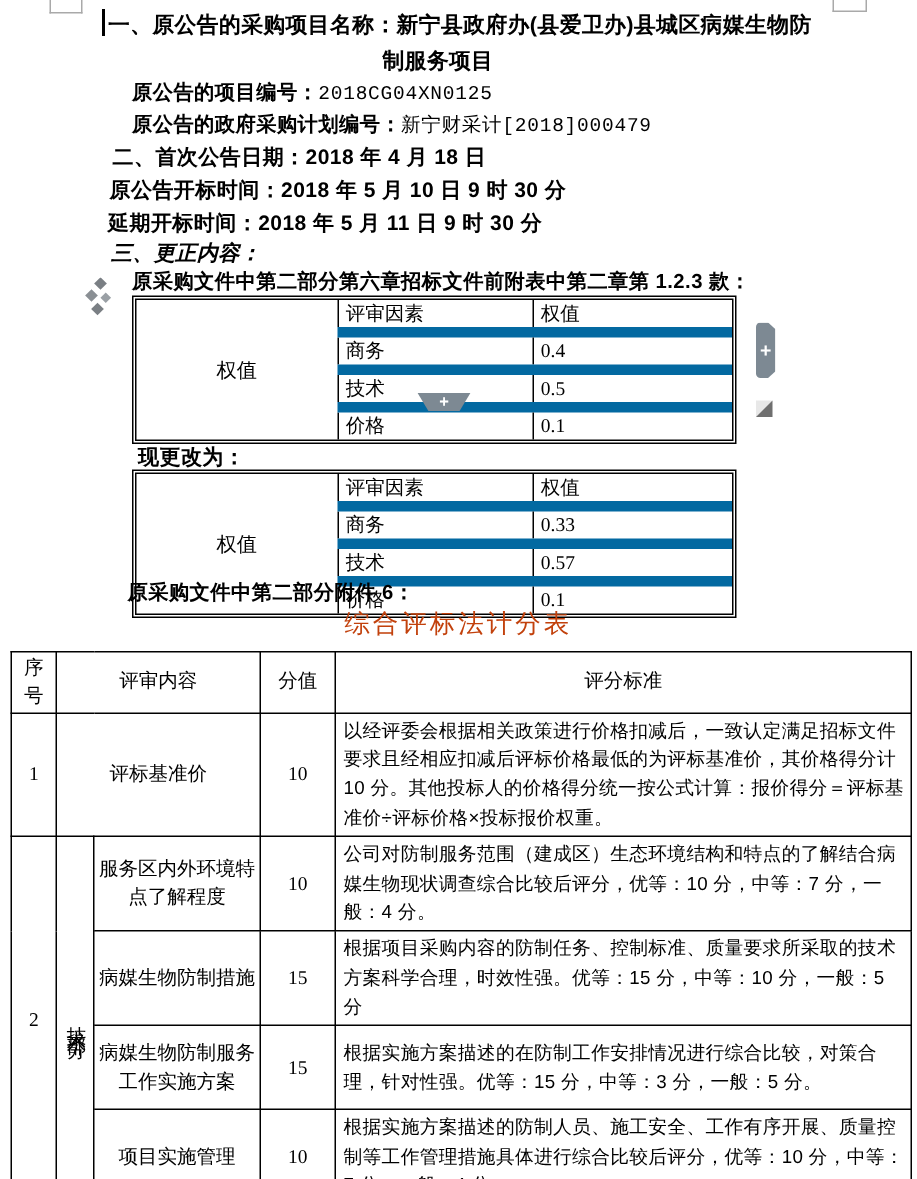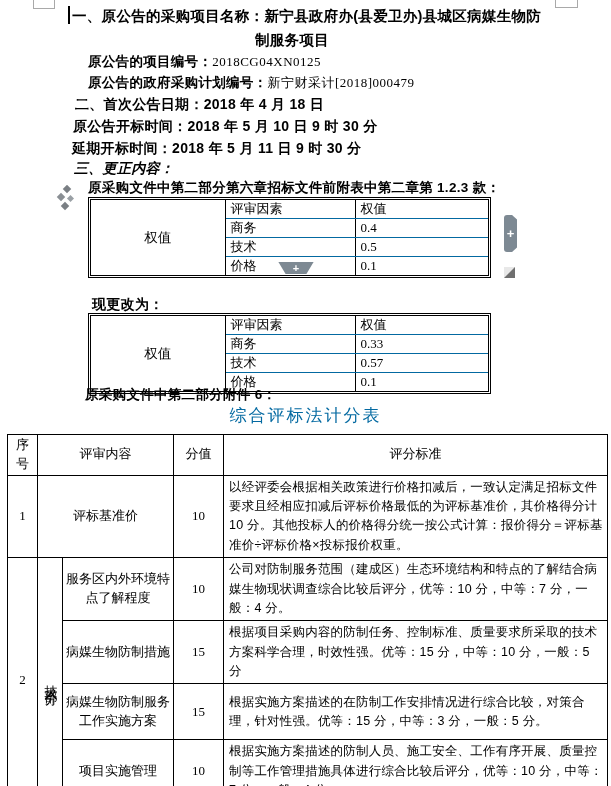--- a/index.html
+++ b/index.html
@@ -3,41 +3,41 @@
 <meta charset="utf-8">
 <style>
   * { margin:0; padding:0; box-sizing:border-box; }
   html,body { background:#fff; }
   body { font-family:"Liberation Sans", sans-serif; color:#000; }
   #page { position:relative; width:611px; height:786px; background:#fff; overflow:hidden; }
 
   .frag { position:absolute; background:#fff; border:1px solid #a9a9a9; border-top:none; }
 
   .line { position:absolute; white-space:nowrap; font-weight:bold; font-size:14px; letter-spacing:0.3px; }
-  .line .val { font-weight:normal; font-family:Liberation Serif, serif; font-size:13px; letter-spacing:0.5px;margin-top:24px; }
+  .line .val { font-weight:normal; font-family:Liberation Mono, monospace; font-size:13px; letter-spacing:0.5px;margin-top:24px; }
 
   .cursor-bar { position:absolute; width:2px; height:18px; background:#000; }
 
   
   .wt-wrap { position:absolute; border:3px double #000; background:#fff; }
   .wt { border-collapse:collapse; table-layout:fixed; width:100%; font-size:13px; }
-  .wt td { border-right:1px solid #000; border-bottom:1px solid #0369a1; height:17px; padding:0 0 0 5px; vertical-align:middle; }
+  .wt td { border-right:1px solid #000; border-bottom:7px solid #0369a1; height:17px; padding:0 0 0 5px; vertical-align:middle; }
   .wt td:last-child { border-right:none; }
   .wt tr:last-child td { border-bottom:none; }
   .wt td.merged { text-align:center; padding:0; border-bottom:none; font-size:13.5px; }
   .wt td.num { font-family:"Liberation Serif", serif; }
 
   
   .move-handle { position:absolute; cursor:move; }
   .pill { position:absolute; background:#7d8993; color:#fff; display:flex; align-items:center; justify-content:center; font-weight:bold; cursor:pointer; }
   .pill-col { clip-path:polygon(0 0, 62% 0, 100% 12%, 100% 88%, 62% 100%, 0 100%); border-radius:3px; font-size:13px; }
   .pill-row { clip-path:polygon(6% 0, 94% 0, 76% 100%, 24% 100%); font-size:11px; line-height:10px; }
   .rsz { position:absolute; width:11px; height:11px; background:linear-gradient(135deg,#e8e8e8 0 49%,#6f6f6f 51% 100%); cursor:nwse-resize; }
 
-  .doc-title { position:absolute; left:0; right:0; text-align:center; font-size:17px; letter-spacing:2px; color:#0369a1; }
+  .doc-title { position:absolute; left:0; right:0; text-align:center; font-size:17px; letter-spacing:2px; color:#c2410c; }
 
   
   .st-wrap { position:absolute; }
   .st { border-collapse:collapse; table-layout:fixed; background:#fff; }
   .st td { border:1px solid #000; vertical-align:middle; text-align:center; font-size:13px; line-height:1.45; padding:1px 2px; }
   .st td.crit { text-align:left; font-size:12.5px; line-height:1.55; padding:2px 4px 2px 5px; letter-spacing:0.2px; }
   .st td.vert { writing-mode:vertical-rl; text-orientation:upright; letter-spacing:3px; padding:0; }
   .st td.score { font-family:"Liberation Serif", serif; font-size:13px; }
 </style>
 </head>

